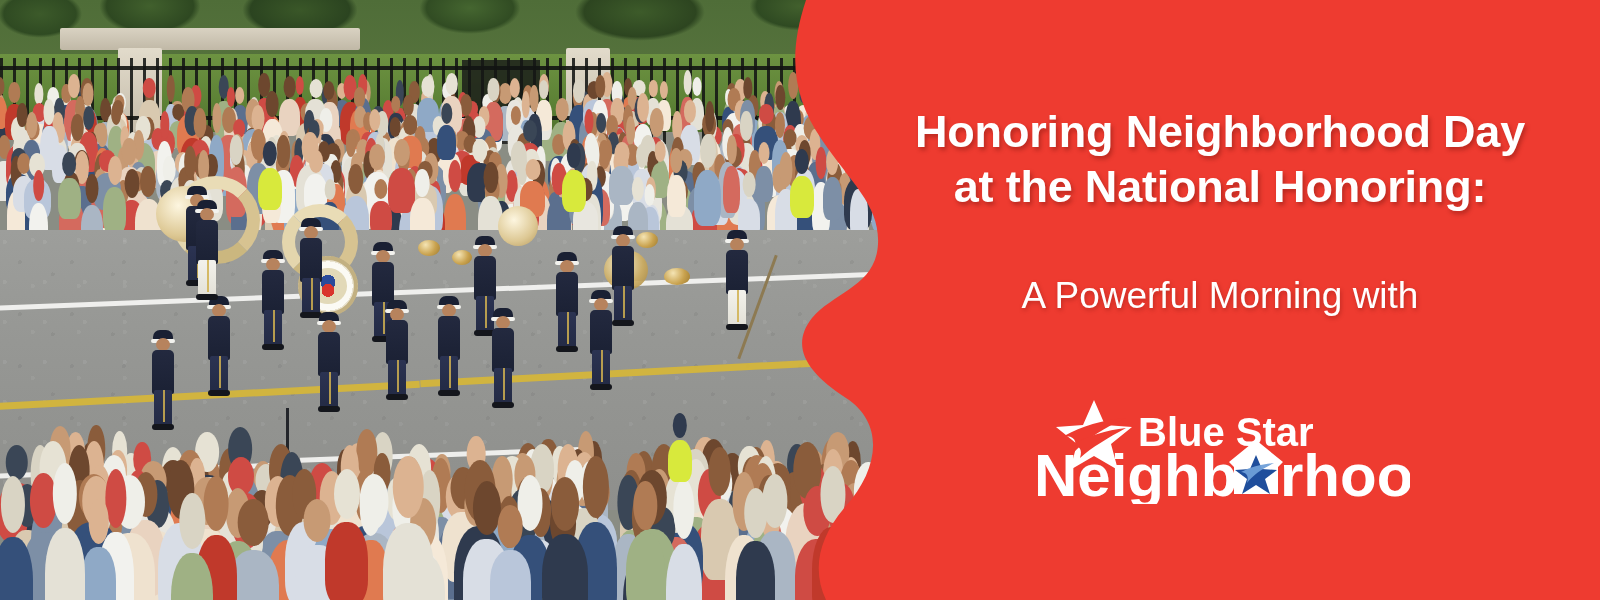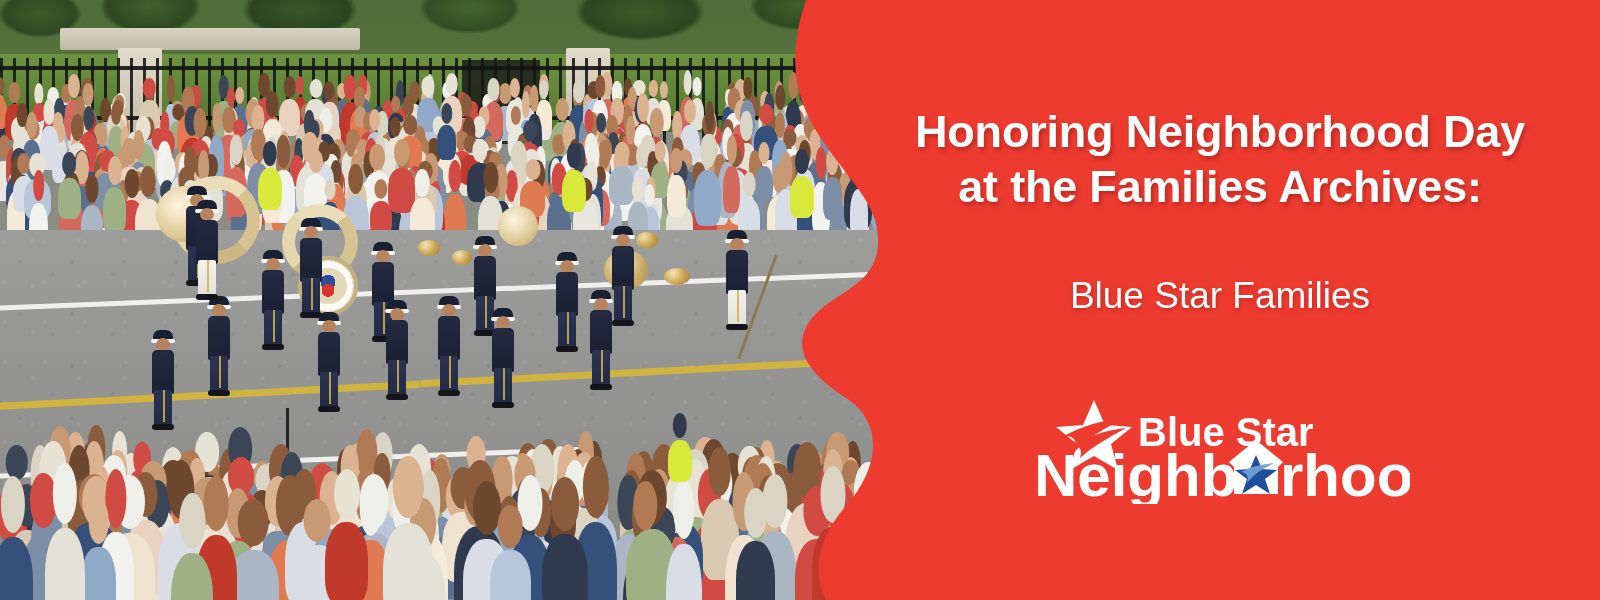--- a/index.html
+++ b/index.html
@@ -2575,25 +2575,25 @@
                C 886 424, 878 470, 846 506
                C 818 538, 812 570, 826 600
                L 1600 600 L 1600 0 Z" fill="#ee3b30"></path>
     </svg>
   </div>
 
   <div class="content">
 
     <div class="headline">
       <span class="ln1">Honoring Neighborhood Day</span>
-      <span class="ln2">at the Families Archives:</span>
+      <span class="ln2">at the National Honoring:</span>
     </div>
 
     <div class="subhead">
-      <span>Blue Star Families</span>
+      <span>A Powerful Morning with</span>
     </div>
 
     <div class="logo">
       <span class="sr">Blue Star Neighborhood</span>
       <svg width="380" height="106" viewBox="0 0 380 106" xmlns="http://www.w3.org/2000/svg">
 
         <g>
           <path d="M64 2 L75 27 L102 29 L81 46 L88 72 L64 58 L40 72 L47 46 L26 29 L53 27 Z" fill="#ffffff"></path>
           <path d="M34 38 C52 28, 72 22, 96 20 C74 30, 58 40, 44 54 C48 42, 44 38, 34 38 Z" fill="#ee3b30"></path>
           <path d="M41 47 C58 38, 76 32, 96 30 C78 40, 62 49, 50 60 C53 51, 49 47, 41 47 Z" fill="#ee3b30"></path>

